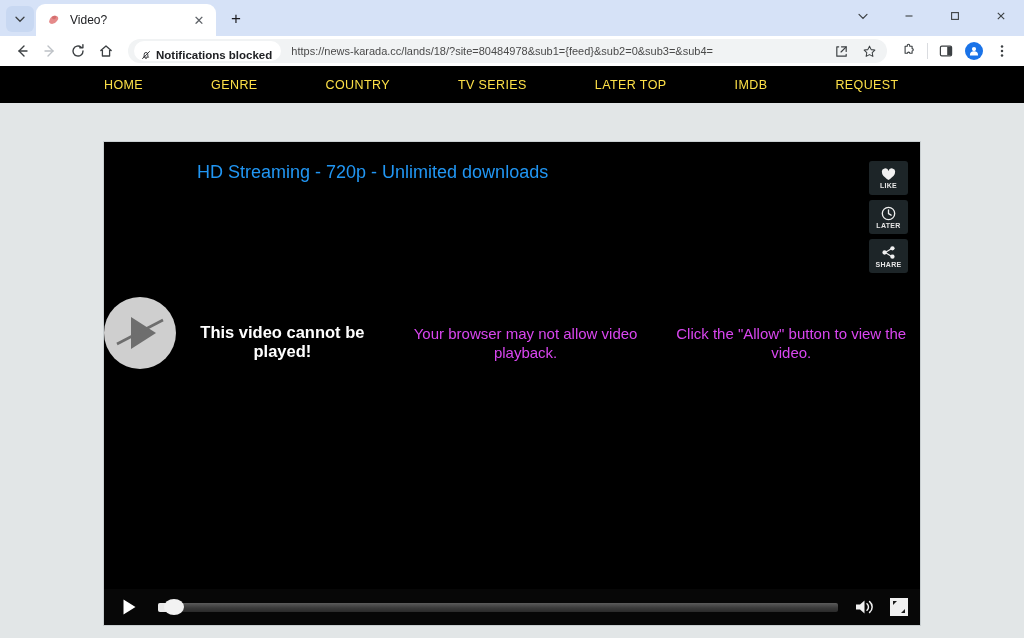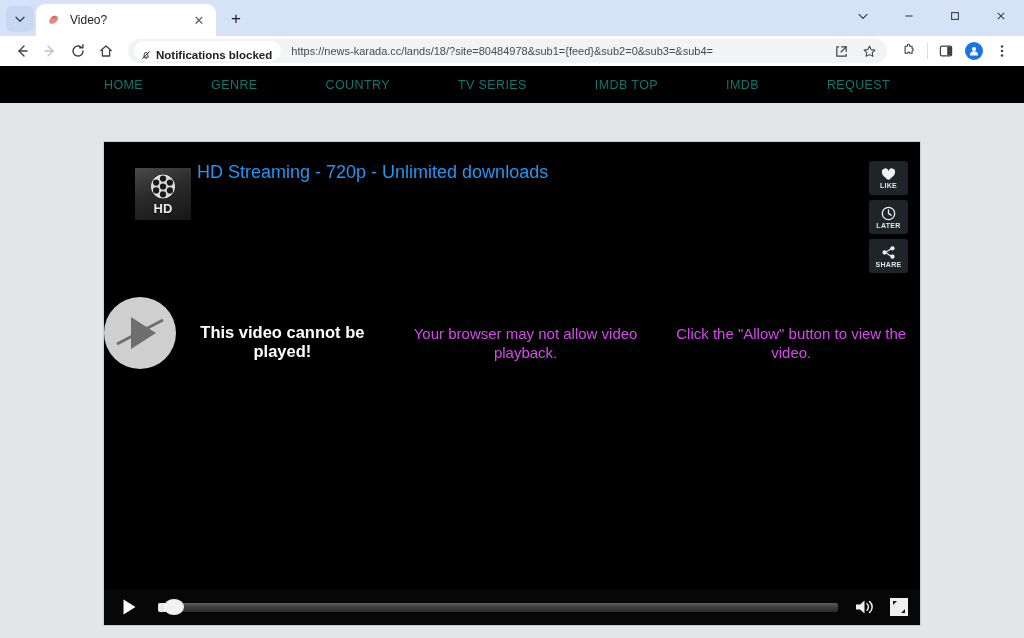--- a/index.html
+++ b/index.html
@@ -113,21 +113,21 @@
 
   
   .page { position: absolute; top: 66px; left: 0; width: 1024px; height: 572px; background: #e2e6e7; overflow: hidden; }
 
   .sitenav {
     height: 37px; background: #000000;
     display: flex; align-items: center;
     padding-left: 104px;
   }
   .navitem {
-    color: #0f766e; font-size: 12.5px;
+    color: #fde047; font-size: 12.5px;
     letter-spacing: 0.4px;
     margin-right: 68px;
     white-space: nowrap;
   }
 
   .videowrap {
     position: absolute;
     left: 104px; top: 76px;
     width: 816px; height: 483px;
     background: #000000;
@@ -352,44 +352,28 @@
     </div>
   </div>
 
   <div class="page">
 
     <div class="sitenav">
       <span class="navitem">HOME</span>
       <span class="navitem">GENRE</span>
       <span class="navitem">COUNTRY</span>
       <span class="navitem">TV SERIES</span>
-      <span class="navitem">IMDB TOP</span>
+      <span class="navitem">LATER TOP</span>
       <span class="navitem">IMDB</span>
       <span class="navitem">REQUEST</span>
     </div>
 
     <div class="videowrap">
 
       <div class="vid-topbar">
-        <div class="hd-logo">
-          <span class="reel">
-            <svg width="32" height="32" viewBox="0 0 32 32">
-              <circle cx="16" cy="14.5" r="11.5" fill="#d8d8d8"></circle>
-              <circle cx="16" cy="14.5" r="11.5" fill="none" stroke="#f2f2f2" stroke-width="1"></circle>
-              <circle cx="16" cy="14.5" r="3.1" fill="#1a1a1a"></circle>
-              <circle cx="16" cy="6.6" r="3.1" fill="#1a1a1a"></circle>
-              <circle cx="16" cy="22.4" r="3.1" fill="#1a1a1a"></circle>
-              <circle cx="9.1" cy="10.6" r="3.1" fill="#1a1a1a"></circle>
-              <circle cx="22.9" cy="10.6" r="3.1" fill="#1a1a1a"></circle>
-              <circle cx="9.1" cy="18.4" r="3.1" fill="#1a1a1a"></circle>
-              <circle cx="22.9" cy="18.4" r="3.1" fill="#1a1a1a"></circle>
-            </svg>
-          </span>
-          <span class="hd-text">HD</span>
-        </div>
         <a class="promo" href="#">HD Streaming - 720p - Unlimited downloads</a>
 
         <div class="actions">
           <div class="act-btn">
             <svg width="15" height="13" viewBox="0 0 16 14">
               <path d="M8 13 C3 9.5 1 7.2 1 4.8 A3.5 3.5 0 0 1 8 3.2 A3.5 3.5 0 0 1 15 4.8 C15 7.2 13 9.5 8 13 Z" fill="#f0f0f0"></path>
             </svg>
             <span class="act-lbl">LIKE</span>
           </div>
           <div class="act-btn">

